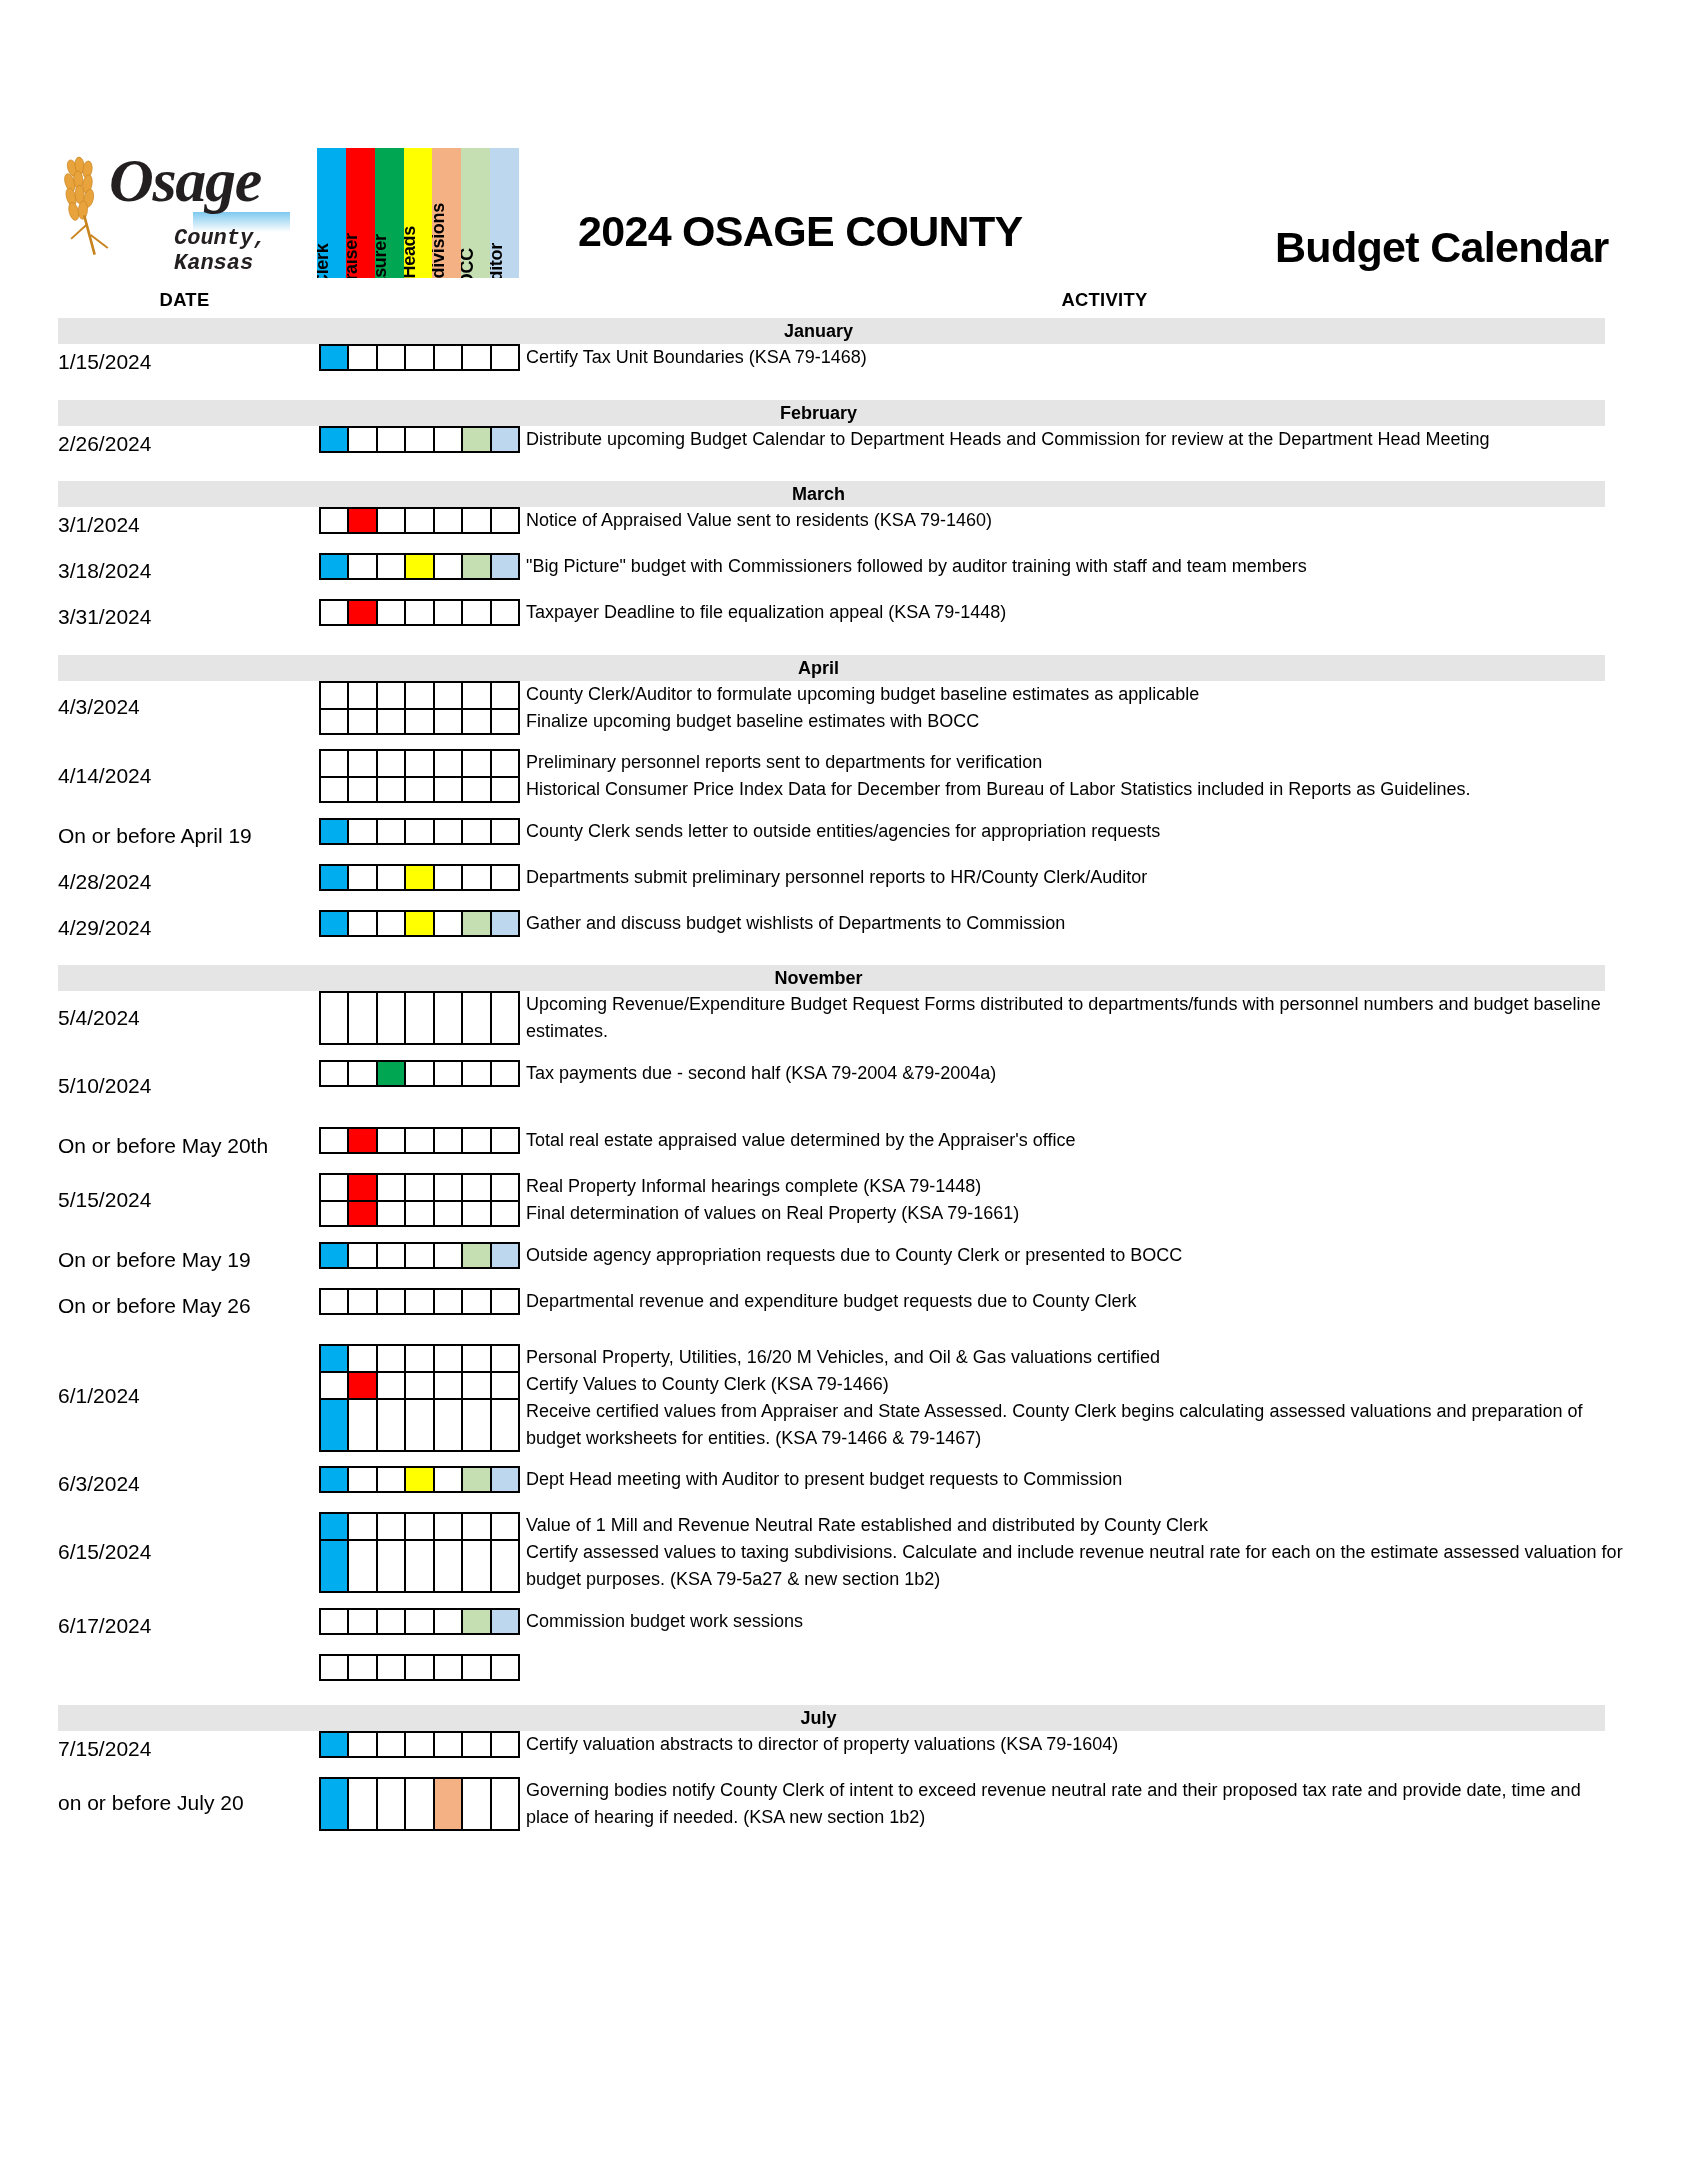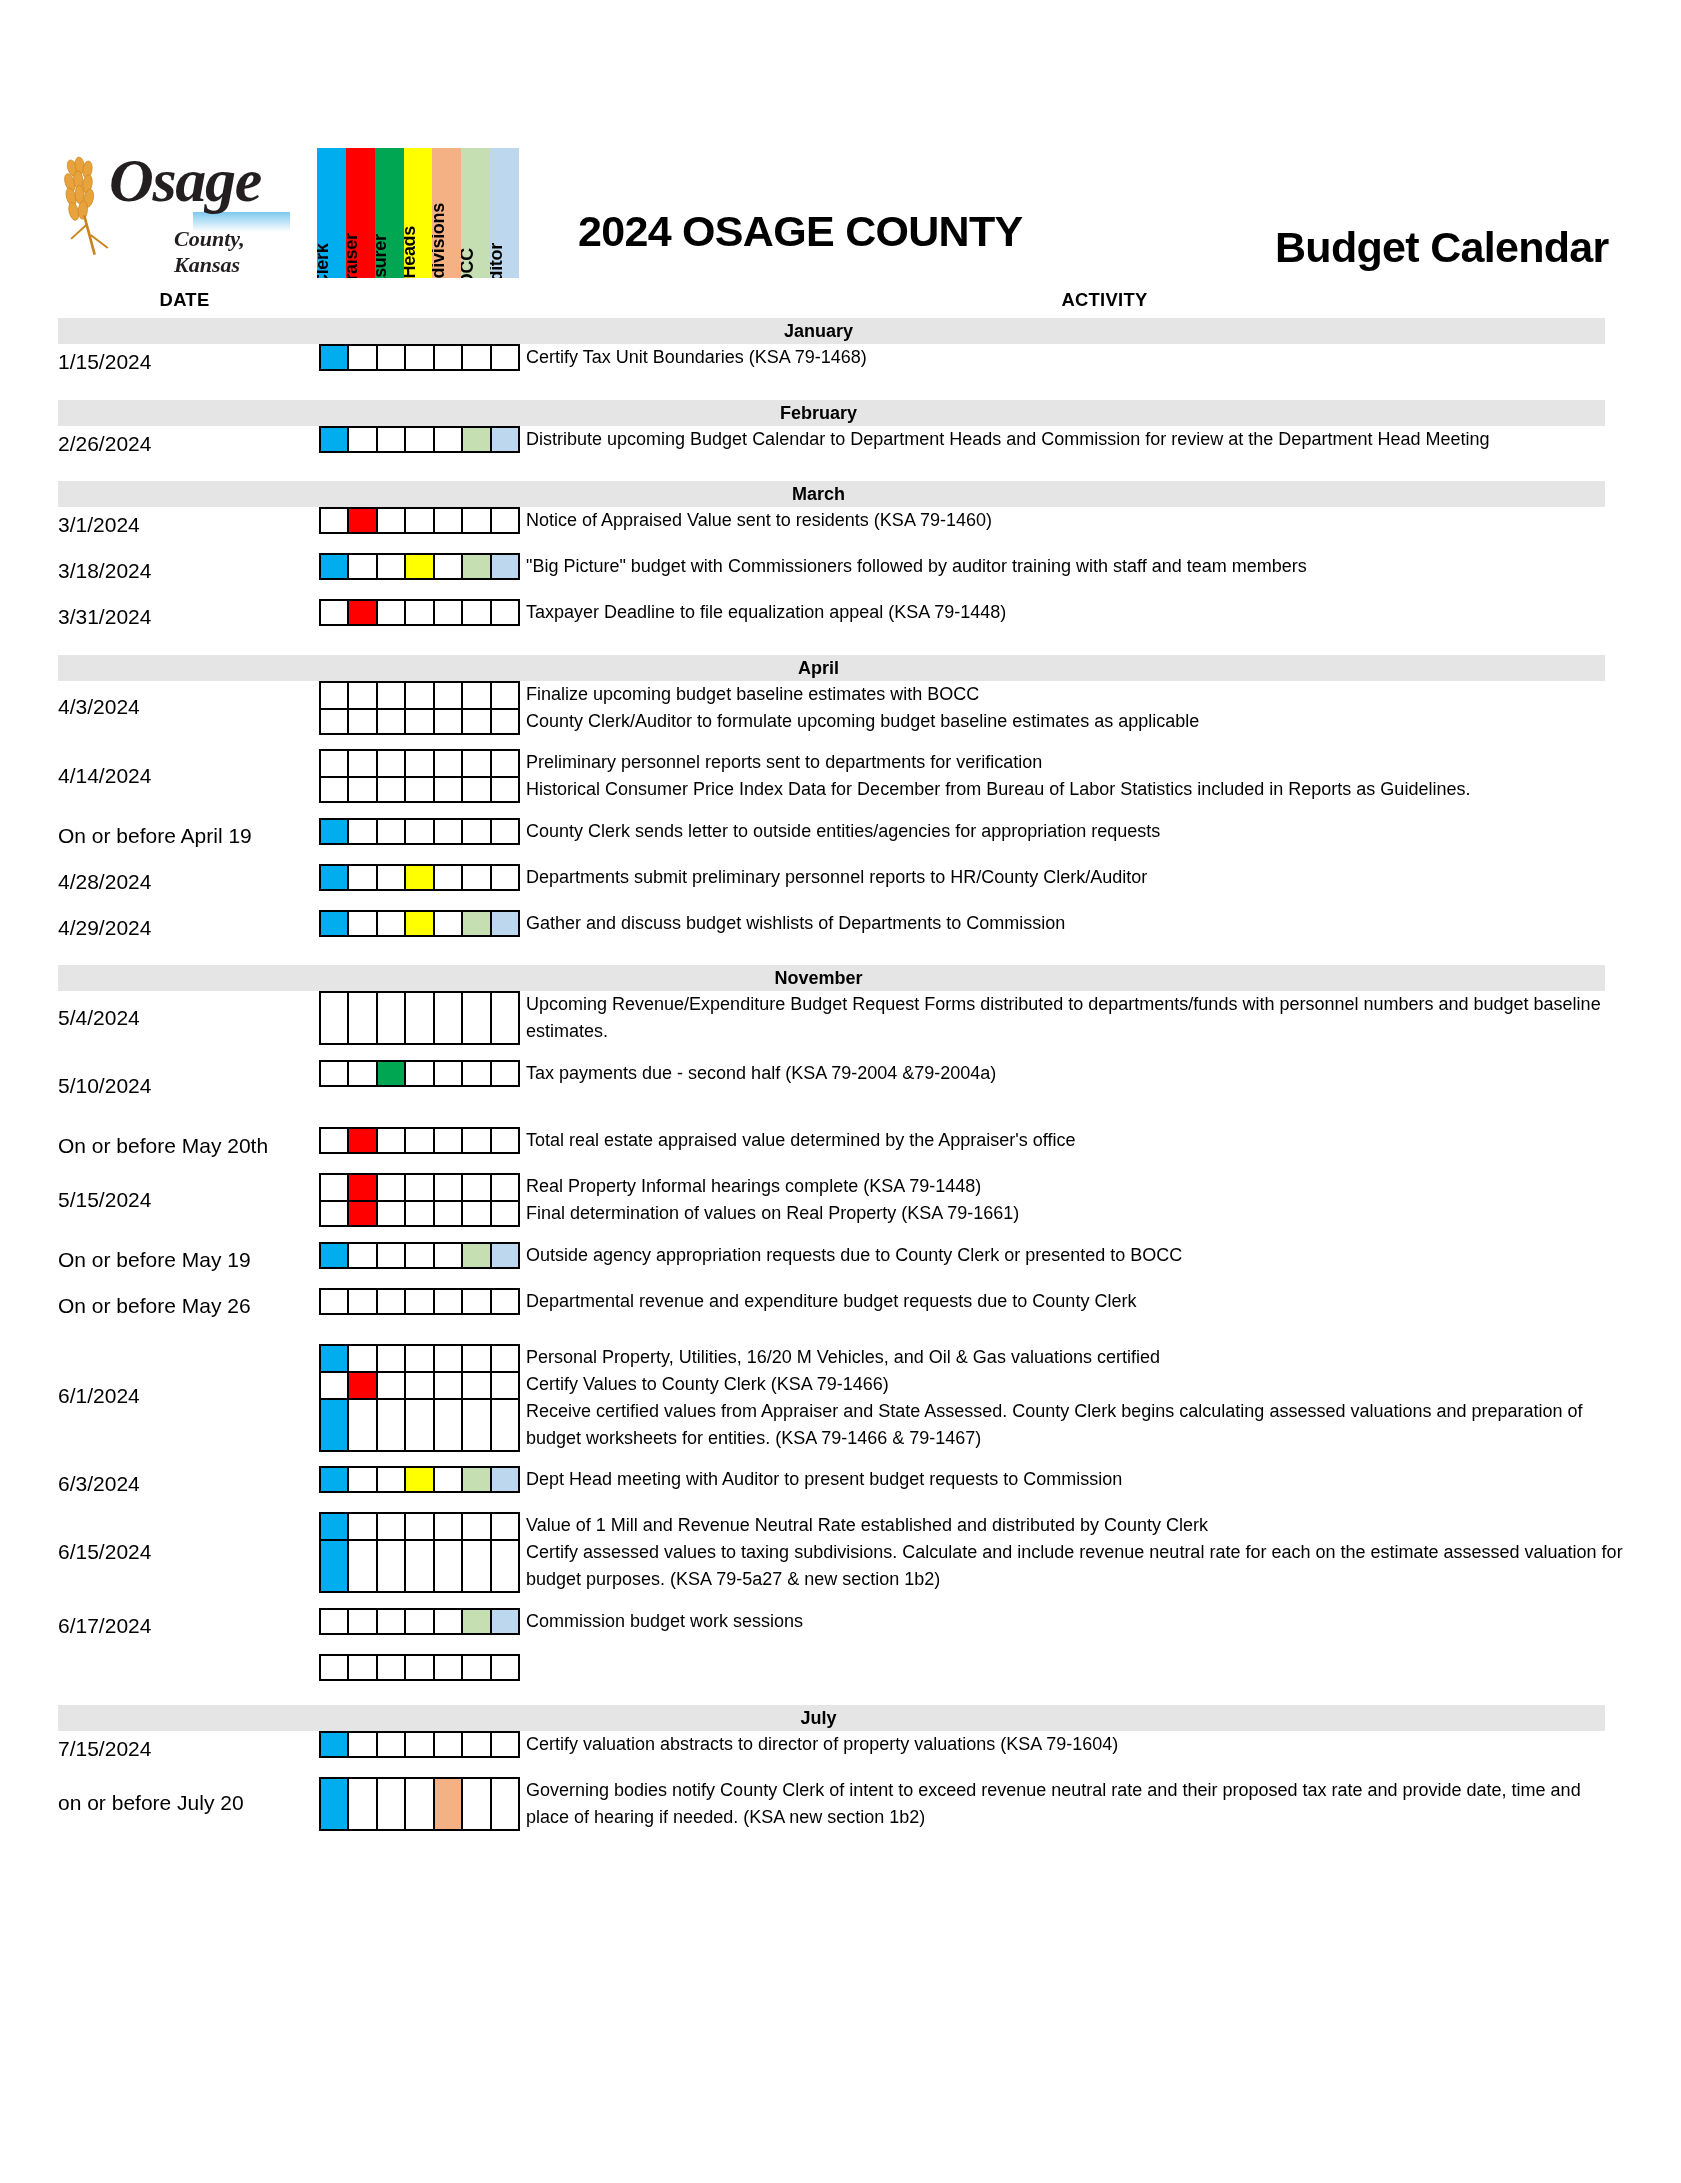--- a/index.html
+++ b/index.html
@@ -14,21 +14,21 @@
 
   
   .header{position:absolute;left:0;top:0;width:1681px;height:289px;}
 
   .logo{position:absolute;left:58px;top:152px;width:217px;height:99px;}
   .logo-wheat{position:absolute;left:0;top:4px;width:55px;height:99px;}
   .logo-word{position:absolute;left:51px;top:-2.6px;font-family:"Liberation Serif",serif;
     font-style:italic;font-weight:700;font-size:62px;letter-spacing:-1.3px;color:#231f20;line-height:1;}
   .logo-bar{position:absolute;left:135px;top:60px;width:97px;height:20px;
     background:linear-gradient(to bottom,#7ec9ef,#ffffff);}
-  .logo-sub{position:absolute;left:116px;top:74px;font-family:Liberation Serif, serif;
+  .logo-sub{position:absolute;left:116px;top:74px;font-family:Liberation Mono, monospace;
     font-style:italic;font-weight:700;font-size:22px;color:#231f20;letter-spacing:0px;}
 
   .legend{position:absolute;left:317px;top:148px;width:202px;height:130px;display:flex;}
   .legend-col{flex:1;position:relative;overflow:hidden;}
   .legend-col span{
     position:absolute;left:50%;bottom:4px;transform:translateX(-50%) rotate(-90deg);
     transform-origin:bottom center;white-space:nowrap;
     font-size:18px;font-weight:700;line-height:1;letter-spacing:-0.3px;
   }
 
@@ -241,33 +241,33 @@
           <div class="subrow">
             <div class="grid">
               <div class="cell"></div>
               <div class="cell"></div>
               <div class="cell"></div>
               <div class="cell"></div>
               <div class="cell"></div>
               <div class="cell"></div>
               <div class="cell"></div>
             </div>
+            <div class="act"><span class="ln">County Clerk/Auditor to formulate upcoming budget baseline estimates as applicable</span></div>
+          </div>
+          <div class="subrow">
+            <div class="grid">
+              <div class="cell"></div>
+              <div class="cell"></div>
+              <div class="cell"></div>
+              <div class="cell"></div>
+              <div class="cell"></div>
+              <div class="cell"></div>
+              <div class="cell"></div>
+            </div>
             <div class="act"><span class="ln">Finalize upcoming budget baseline estimates with BOCC</span></div>
-          </div>
-          <div class="subrow">
-            <div class="grid">
-              <div class="cell"></div>
-              <div class="cell"></div>
-              <div class="cell"></div>
-              <div class="cell"></div>
-              <div class="cell"></div>
-              <div class="cell"></div>
-              <div class="cell"></div>
-            </div>
-            <div class="act"><span class="ln">County Clerk/Auditor to formulate upcoming budget baseline estimates as applicable</span></div>
           </div>
         </div>
       </div>
       <div class="gap-sm"></div>
       <div class="entry">
         <div class="date mid" style="min-height: 53px;">4/14/2024</div>
         <div class="rows">
           <div class="subrow">
             <div class="grid">
               <div class="cell"></div>

